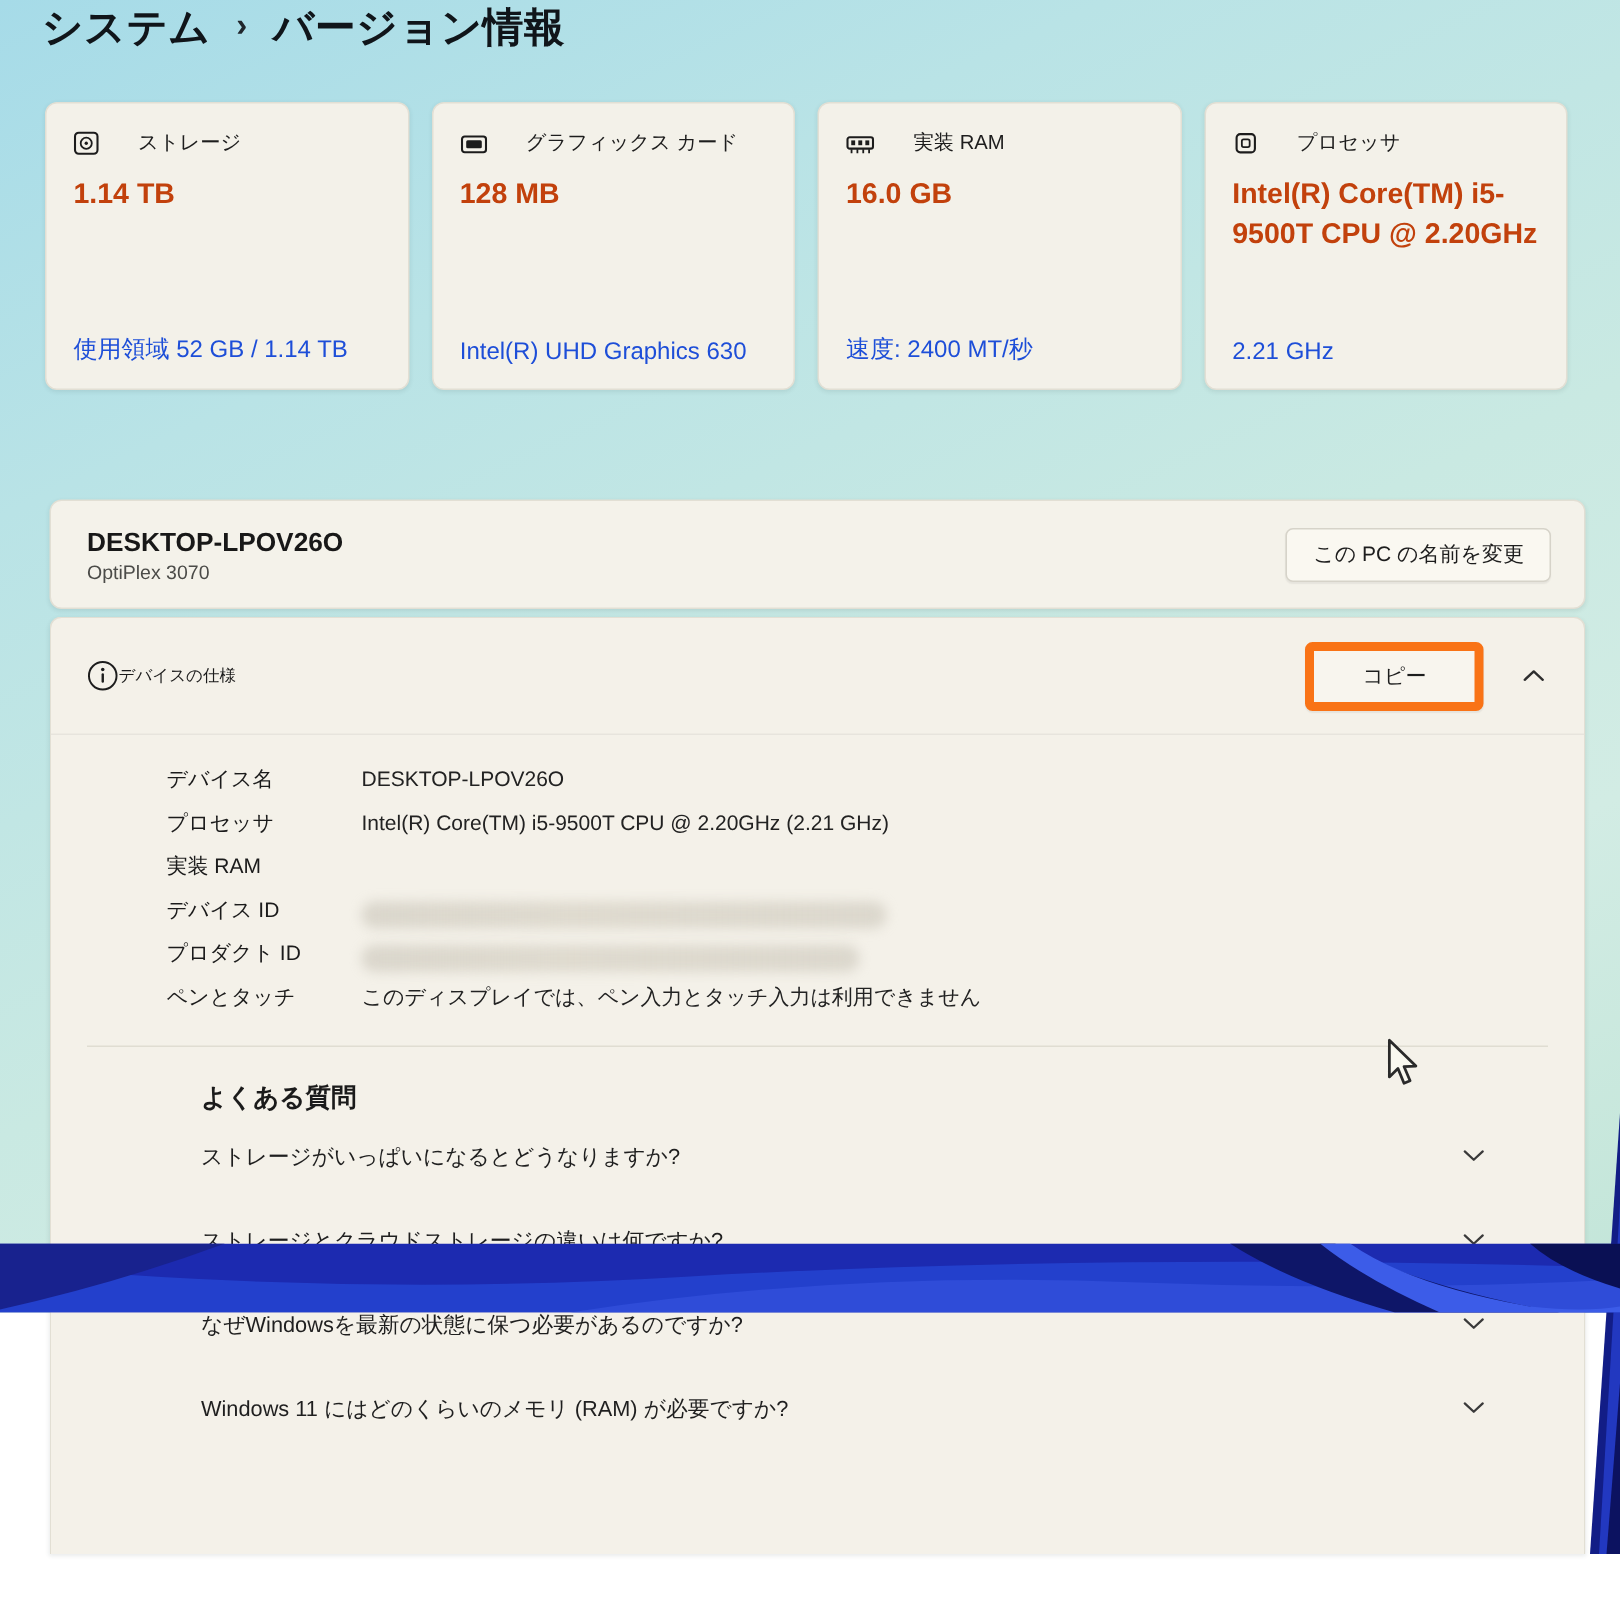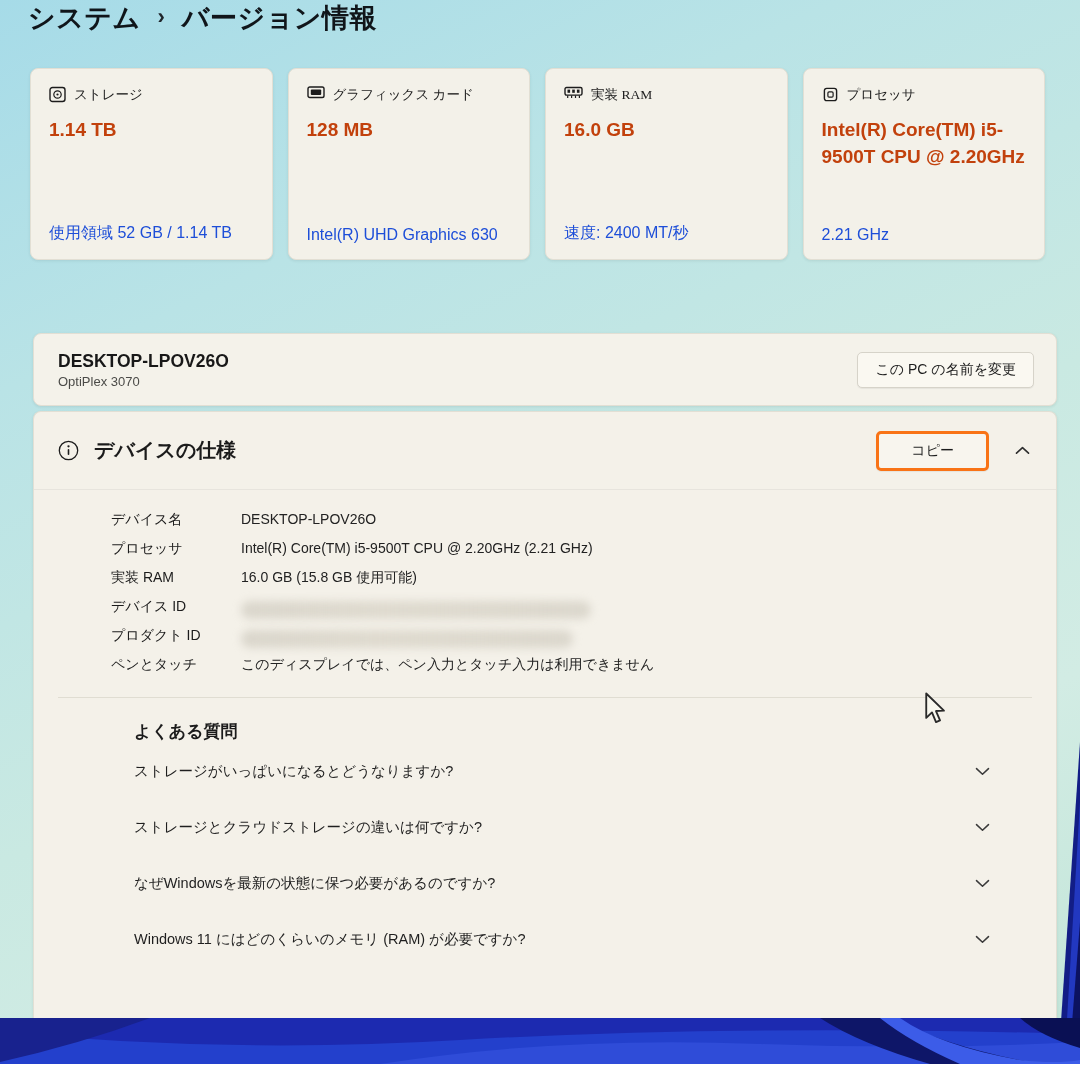--- a/index.html
+++ b/index.html
@@ -1,33 +1,33 @@
 <!DOCTYPE html>
 <html><head>
 <meta charset="utf-8">
 <style>
   * { margin: 0; padding: 0; box-sizing: border-box; }
   html,body { width:1080px; height:1080px; overflow:hidden; }
   body { font-family:"Liberation Sans","DejaVu Sans",sans-serif; color:#1c1c1c; }
   .screen{
-    position:relative; width:1080px; height:1064px;
+    position:relative; width:1080px; height:875px;
     background:linear-gradient(155deg,#a6dbe8 0%,#b9e3e6 25%,#c9e9e2 55%,#d2ece4 75%,#c2e5d8 100%);
   }
   
   .page-title{ position:absolute; left:28px; top:0px; display:flex; align-items:center; }
   .crumb{ font-size:27px; font-weight:700; color:#10151a; letter-spacing:.5px; }
   .crumb-sep{ font-size:22px; font-weight:600; color:#20262c; margin:0 17px; padding-bottom:3px; }
   
   .cards-row{ position:absolute; left:30px; top:68px; width:1015px; height:192px; display:flex; gap:15px; }
   .stat-card{
     flex:1 1 0; background:#f3f1e9; border:1px solid #e2dfd4; border-radius:8px;
     box-shadow:0 1px 3px rgba(40,60,60,.10); padding:17px 18px 15px 18px;
     display:flex; flex-direction:column;
   }
-  .stat-head{ display:flex; align-items:flex-start; gap:8px;font-family:Liberation Serif, serif; }
+  .stat-head{ display:flex; align-items:flex-end; gap:26px; }
   .stat-label{ font-size:13.5px; color:#1d1d1d; }
   .stat-value{ margin-top:13px; font-size:19px; font-weight:700; line-height:1.42; color:#c2410c; }
   .stat-caption{ margin-top:auto; font-size:16px; color:#1d4ed8; }
   .icon-box{ display:flex; align-items:center; }
   
   .device-card{
     position:absolute; left:33px; top:333px; width:1024px; height:73px;
     background:#f4f2ea; border:1px solid #e2dfd4; border-radius:8px;
     box-shadow:0 1px 3px rgba(40,60,60,.10);
     display:flex; align-items:center; padding:0 22px 0 24px;
@@ -40,24 +40,24 @@
     padding:8px 17px; box-shadow:0 1px 1px rgba(0,0,0,.06); cursor:pointer;
   }
   
   .main-panel{
     position:absolute; left:33px; top:411px; width:1024px; height:625px;
     background:#f4f1e9; border:1px solid #e2dfd4; border-bottom:none;
     border-radius:8px 8px 0 0; box-shadow:0 1px 3px rgba(40,60,60,.10); overflow:hidden;
   }
   .panel-header{ height:78px; display:flex; align-items:center; padding:0 26px 0 24px;
     border-bottom:1px solid rgba(0,0,0,.05); }
-  .panel-title{ font-size:20px; font-weight:700; color:#1b1b1b; margin-left:15px; }
+  .panel-title{ font-size:11px; font-weight:400; color:#1b1b1b; }
   .copy-btn{
     margin-left:auto; font-family:inherit; font-size:14px; color:#1d1d1d;
-    background:#f8f5ee; border:3px solid #f97316; border-radius:5px;
+    background:#f8f5ee; border:6px solid #f97316; border-radius:5px;
     padding:8px 32px; box-shadow:0 1px 1px rgba(0,0,0,.06); cursor:pointer;
   }
   .expander-chevron{ margin-left:26px; cursor:pointer; display:flex; align-items:center; }
   
   .spec-rows{ padding:15px 0 0 77px; }
   .spec-row{ display:flex; line-height:29px;align-items:flex-end; }
   .spec-label{ width:130px; flex:0 0 130px; font-size:14px; color:#1b1b1b; }
   .spec-value{ font-size:14px; color:#222; }
   .redact{
     display:inline-block; vertical-align:middle; height:18px; border-radius:9px;
@@ -183,21 +183,20 @@
       <div class="spec-row">
         <span class="spec-label">デバイス名</span>
         <span class="spec-value">DESKTOP-LPOV26O</span>
       </div>
       <div class="spec-row">
         <span class="spec-label">プロセッサ</span>
         <span class="spec-value">Intel(R) Core(TM) i5-9500T CPU @ 2.20GHz (2.21 GHz)</span>
       </div>
       <div class="spec-row">
         <span class="spec-label">実装 RAM</span>
-        <span class="spec-value">16.0 GB (15.8 GB 使用可能)</span>
       </div>
       <div class="spec-row">
         <span class="spec-label">デバイス ID</span>
         <span class="spec-value"><span class="redact r1"></span></span>
       </div>
       <div class="spec-row">
         <span class="spec-label">プロダクト ID</span>
         <span class="spec-value"><span class="redact r2"></span></span>
       </div>
       <div class="spec-row">

